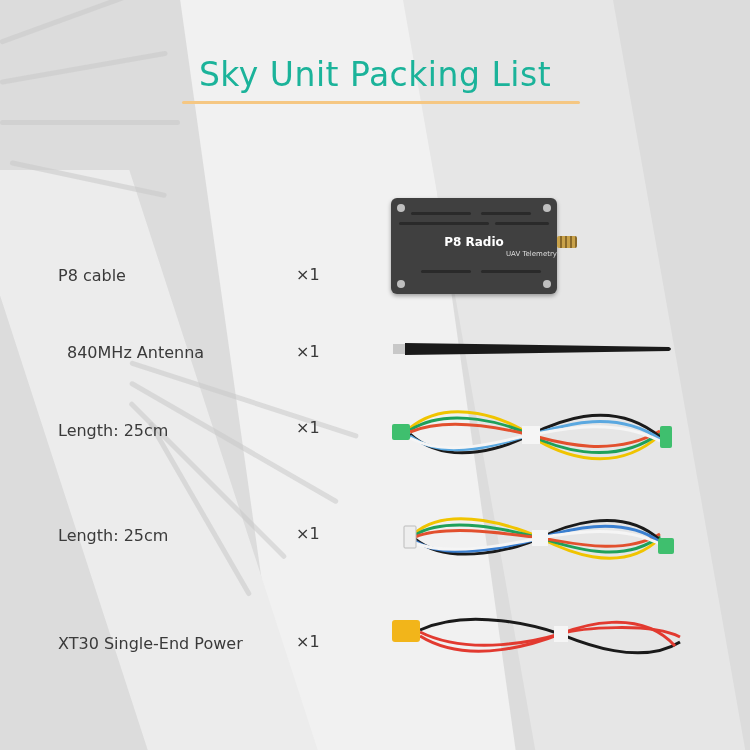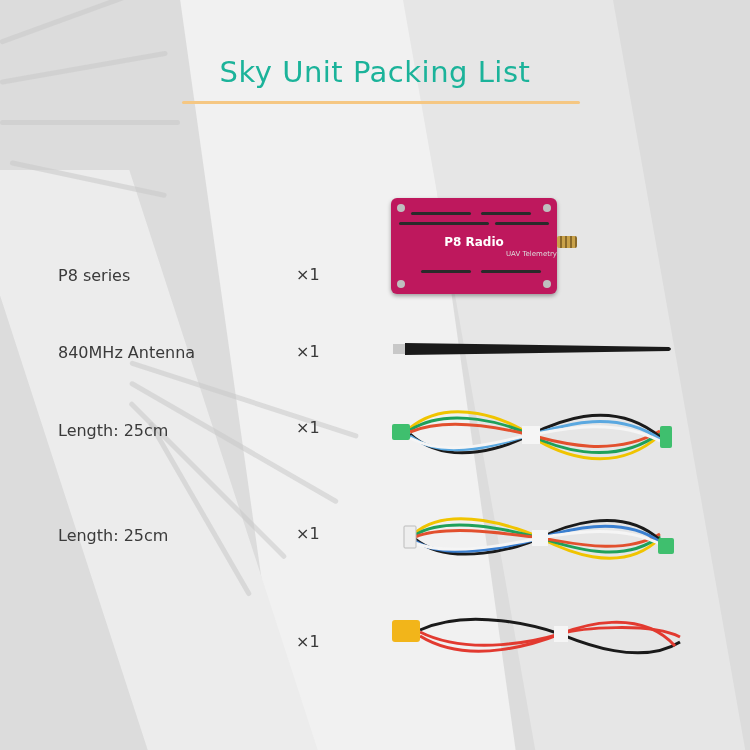--- a/index.html
+++ b/index.html
@@ -2,27 +2,27 @@
 <html><head>
 <meta charset="utf-8">
 <style>
   html, body { margin:0; padding:0; }
   body { width:750px; height:750px; overflow:hidden; position:relative;
          background:#dcdcdc; font-family:"DejaVu Sans", sans-serif; }
   .bg { position:absolute; inset:0; overflow:hidden; }
   .beam { position:absolute; background:#f1f1f1; }
   .leaf { position:absolute; height:5px; background:#c9c9c9; border-radius:3px; opacity:.55; transform-origin:left center; }
   .title { position:absolute; left:0; right:0; top:55px; text-align:center;
-           font-size:29px; color:#1bb39a; letter-spacing:0.5px; font-weight:500; }
+           font-size:33px; color:#1bb39a; letter-spacing:0.5px; font-weight:500; }
   .underline { position:absolute; left:182px; top:101px; width:398px; height:3px; background:#f5c783; border-radius:2px; }
   .row-label { position:absolute; left:58px; font-size:16px; color:#3a3a3a; line-height:22px; }
   .qty { position:absolute; left:296px; font-size:16px; color:#3a3a3a; }
   .art { position:absolute; }
   
-  .module { left:391px; top:198px; width:166px; height:96px; background:#be185d; border-radius:6px;
+  .module { left:391px; top:198px; width:166px; height:96px; background:#404040; border-radius:6px;
             box-shadow:0 2px 4px rgba(0,0,0,.35); }
   .module .screw { position:absolute; width:8px; height:8px; border-radius:50%; background:#bfbfbf; }
   .module .fin { position:absolute; height:3px; background:#2a2a2a; border-radius:2px; }
   .module .name { position:absolute; left:0; right:0; top:37px; text-align:center; color:#fff; font-weight:bold; font-size:12px; }
   .module .sub { position:absolute; left:0; right:0; top:52px; text-align:right; color:#ddd; font-size:7px; }
   .sma { left:557px; top:236px; width:20px; height:12px;
          background:repeating-linear-gradient(90deg,#c9a24a 0 3px,#8a6a2a 3px 5px); border-radius:2px; }
   
   .antenna { left:393px; top:342px; width:280px; height:14px; }
 </style>
@@ -40,40 +40,40 @@
   <div class="leaf" style="left:130px;top:360px;width:240px;transform:rotate(18deg);"></div>
   <div class="leaf" style="left:130px;top:380px;width:240px;transform:rotate(30deg);"></div>
   <div class="leaf" style="left:130px;top:400px;width:220px;transform:rotate(45deg);"></div>
   <div class="leaf" style="left:150px;top:420px;width:200px;transform:rotate(60deg);"></div>
 </div>
 
 <div class="title">Sky Unit Packing List</div>
 <div class="underline"></div>
 
 <div class="row-label" style="top:265px;">
-  <div>P8 series</div>
+  <div>P8 cable</div>
 </div>
 <div class="qty" style="top:265px;">×1</div>
 <div class="art module">
   <div class="screw" style="left:6px;top:6px;"></div>
   <div class="screw" style="right:6px;top:6px;"></div>
   <div class="screw" style="left:6px;bottom:6px;"></div>
   <div class="screw" style="right:6px;bottom:6px;"></div>
   <div class="fin" style="left:20px;top:14px;width:60px;"></div>
   <div class="fin" style="left:90px;top:14px;width:50px;"></div>
   <div class="fin" style="left:8px;top:24px;width:90px;"></div>
   <div class="fin" style="left:104px;top:24px;width:54px;"></div>
   <div class="fin" style="left:30px;top:72px;width:50px;"></div>
   <div class="fin" style="left:90px;top:72px;width:60px;"></div>
   <div class="name">P8 Radio</div>
   <div class="sub">UAV Telemetry</div>
 </div>
 <div class="art sma"></div>
 
-<div class="row-label" style="top:342px;">
+<div class="row-label" style="top:342px;margin-left:9px;">
   <div>840MHz Antenna</div>
 </div>
 <div class="qty" style="top:342px;">×1</div>
 <svg class="art antenna" viewBox="0 0 280 14">
   <rect x="0" y="2" width="12" height="10" fill="#c8c8c8"></rect>
   <path d="M12 1 L276 5 Q280 7 276 9 L12 13 Z" fill="#1a1a1a"></path>
 </svg>
 
 <div class="row-label" style="top:420px;">
   <div>Length: 25cm</div>
@@ -105,20 +105,21 @@
     <path d="M25 31 C60 60 130 40 150 30 C170 20 230 -5 270 32" stroke="#1a1a1a"></path>
     <path d="M25 33 C60 55 130 36 150 30 C170 24 230 5 270 34" stroke="#3a7fd0"></path>
     <path d="M25 35 C60 50 130 34 150 30 C170 26 230 15 270 36" stroke="#f5f5f5"></path>
   </g>
   <rect x="142" y="22" width="16" height="16" fill="#f5f5f5"></rect>
   <rect x="14" y="18" width="12" height="22" rx="1" fill="#eeeeee" stroke="#bbb"></rect>
   <rect x="268" y="30" width="16" height="16" rx="2" fill="#3fbf6e"></rect>
 </svg>
 
 <div class="row-label" style="top:633px;">
+  <div>XT30 Single-End Power</div>
 </div>
 <div class="qty" style="top:632px;">×1</div>
 <svg class="art" style="left:390px;top:612px;" width="300" height="60" viewBox="0 0 300 60">
   <g fill="none" stroke-width="3">
     <path d="M30 18 C80 -5 150 15 170 22 C190 30 250 55 290 30" stroke="#1a1a1a"></path>
     <path d="M30 24 C80 55 150 30 170 22 C190 14 250 -5 285 34" stroke="#e23a30"></path>
     <path d="M30 20 C80 45 150 28 170 22 C190 16 260 10 290 25" stroke="#e23a30"></path>
   </g>
   <rect x="164" y="14" width="14" height="16" fill="#f5f5f5"></rect>
   <rect x="2" y="8" width="28" height="22" rx="3" fill="#f2b51a"></rect>

